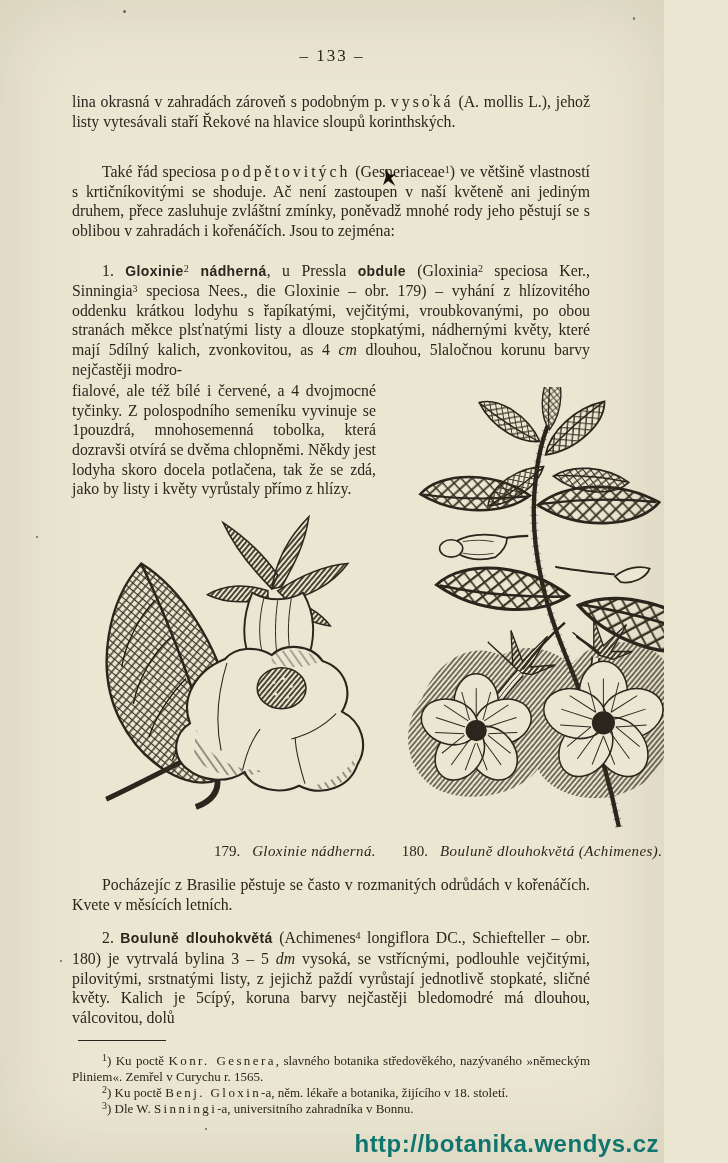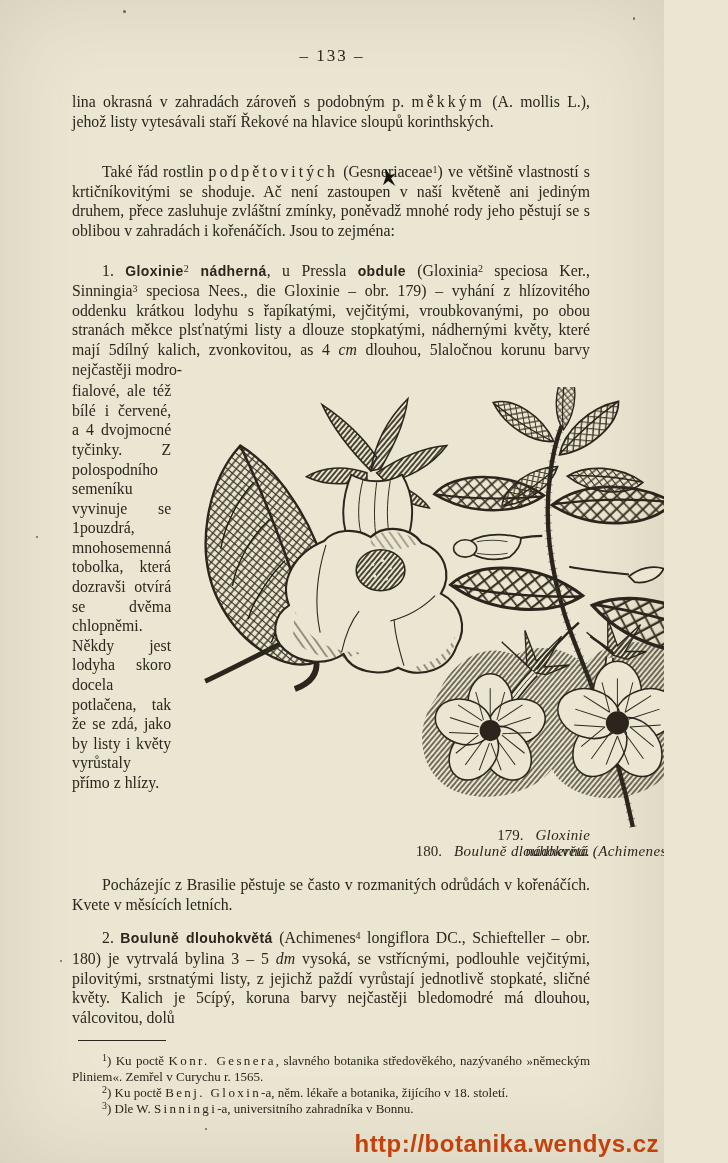--- a/index.html
+++ b/index.html
@@ -25,41 +25,41 @@
   .p1{margin-top:26px;}
   .p2{margin-top:31px;}
   .p3{margin-top:20px;}
   .p4{margin-top:16px;}
   .p5{margin-top:14px;}
   .sp{letter-spacing:3px;}
   .bs{font-family:"Liberation Sans","DejaVu Sans",sans-serif;font-weight:bold;font-size:14px;letter-spacing:.4px;}
   .it{font-style:italic;}
   sup.sup{font-size:10px;line-height:0;vertical-align:4px;}
   .twocol{display:flex;margin-top:2px;margin-left:-12px;margin-right:-60px;}
-  .col-left{width:330px;display:flex;padding-left:12px;box-sizing:border-box;font-family:Liberation Serif, serif;}
+  .col-left{width:330px;display:flex;flex-direction:column;padding-left:12px;box-sizing:border-box;font-family:Liberation Serif, serif;}
   .col-right{flex:1;display:flex;flex-direction:column;align-items:center;}
   .cont{text-align:justify;}
   figure{margin:0;}
   .fig-left{margin:8px 0 0 6px;}
   .fig-right{margin:6px 0 0 0;}
   .caption{margin-top:auto;font-size:15px;line-height:16px;text-align:right;text-indent:0;}
   .cap-left{padding-left:22px;}
   .cap-right{align-self:center;padding-right:6px;}
   .capnum{margin-right:12px;}
   .capit{font-style:italic;letter-spacing:.4px;}
   .fnrule{margin-top:13px;margin-left:6px;width:88px;height:0;border-top:1.6px solid #2b251d;}
   .footnotes{margin-top:12px;}
   .footnotes p{font-size:13px;line-height:15.9px;}
   .footnotes .indent{text-indent:30px;}
   .fsp{letter-spacing:2.4px;}
   .watermark{
     position:absolute;right:5px;bottom:5px;
     font-family:"Liberation Sans","DejaVu Sans",sans-serif;
     font-weight:bold;font-size:24px;letter-spacing:.5px;
-    color:#c2410c;
+    color:#0f766e;
   }
   .inkblot{
     position:absolute;left:383px;top:169px;width:13px;height:17px;
     background:#17130d;
     clip-path:polygon(15% 0%,55% 35%,100% 28%,62% 55%,95% 100%,40% 70%,0% 95%,22% 45%);
   }
   .speck{position:absolute;background:#6d6350;border-radius:50%;}
   .s1{left:123px;top:10px;width:3px;height:3px;}
   .s2{left:633px;top:17px;width:2px;height:3px;}
   .s3{left:702px;top:306px;width:3px;height:2px;}
@@ -80,23 +80,23 @@
   <div class="speck s4"></div>
   <div class="speck s5"></div>
   <div class="speck s6"></div>
   <div class="speck s7"></div>
   <div class="speck s8"></div>
 
   <div class="pageno">– 133 –</div>
 
   <div class="content">
 
-    <p class="p1"><span>lina okrasná v zahradách zároveň s podobným p. </span><span class="sp">měkkým</span><span> (A. mollis L.), jehož listy vytesávali staří Řekové na hlavice sloupů korinthských.</span></p>
-
-    <p class="p2 indent"><span>Také řád rostlin </span><span class="sp">podpětovitých</span><span> (Gesneriaceae</span><sup class="sup">1</sup><span>) ve většině vlastností s krtičníkovitými se shoduje. Ač není zastoupen v naší květeně ani jediným druhem, přece zasluhuje zvláštní zmínky, poněvadž mnohé rody jeho pěstují se s oblibou v zahradách i kořenáčích. Jsou to zejména:</span></p>
+    <p class="p1"><span>lina okrasná v zahradách zároveň s podobným p. </span><span class="sp">vysoká</span><span> (A. mollis L.), jehož listy vytesávali staří Řekové na hlavice sloupů korinthských.</span></p>
+
+    <p class="p2 indent"><span>Také řád speciosa </span><span class="sp">podpětovitých</span><span> (Gesneriaceae</span><sup class="sup">1</sup><span>) ve většině vlastností s krtičníkovitými se shoduje. Ač není zastoupen v naší květeně ani jediným druhem, přece zasluhuje zvláštní zmínky, poněvadž mnohé rody jeho pěstují se s oblibou v zahradách i kořenáčích. Jsou to zejména:</span></p>
 
     <p class="p3 indent"><span>1. </span><span class="bs">Gloxinie</span><sup class="sup">2</sup><span class="bs"> nádherná</span><span>, u Pressla </span><span class="bs">obdule</span><span> (Gloxinia</span><sup class="sup">2</sup><span> speciosa Ker., Sinningia</span><sup class="sup">3</sup><span> speciosa Nees., die Gloxinie – obr. 179) – vyhání z hlízovitého oddenku krátkou lodyhu s řapíkatými, vejčitými, vroubkovanými, po obou stranách měkce plsťnatými listy a dlouze stopkatými, nádhernými květy, které mají 5dílný kalich, zvonkovitou, as 4 </span><span class="it">cm</span><span> dlouhou, 5laločnou korunu barvy nejčastěji modro-</span></p>
 
     <div class="twocol">
       <div class="col-left">
         <p class="cont">fialové, ale též bílé i červené, a 4 dvojmocné tyčinky. Z polospodního semeníku vyvinuje se 1pouzdrá, mnohosemenná tobolka, která dozravši otvírá se dvěma chlopněmi. Někdy jest lodyha skoro docela potlačena, tak že se zdá, jako by listy i květy vyrůstaly přímo z hlízy.</p>
 
         <figure class="fig-left">
           <svg width="298" height="304" viewBox="0 0 300 312">
             <defs>

